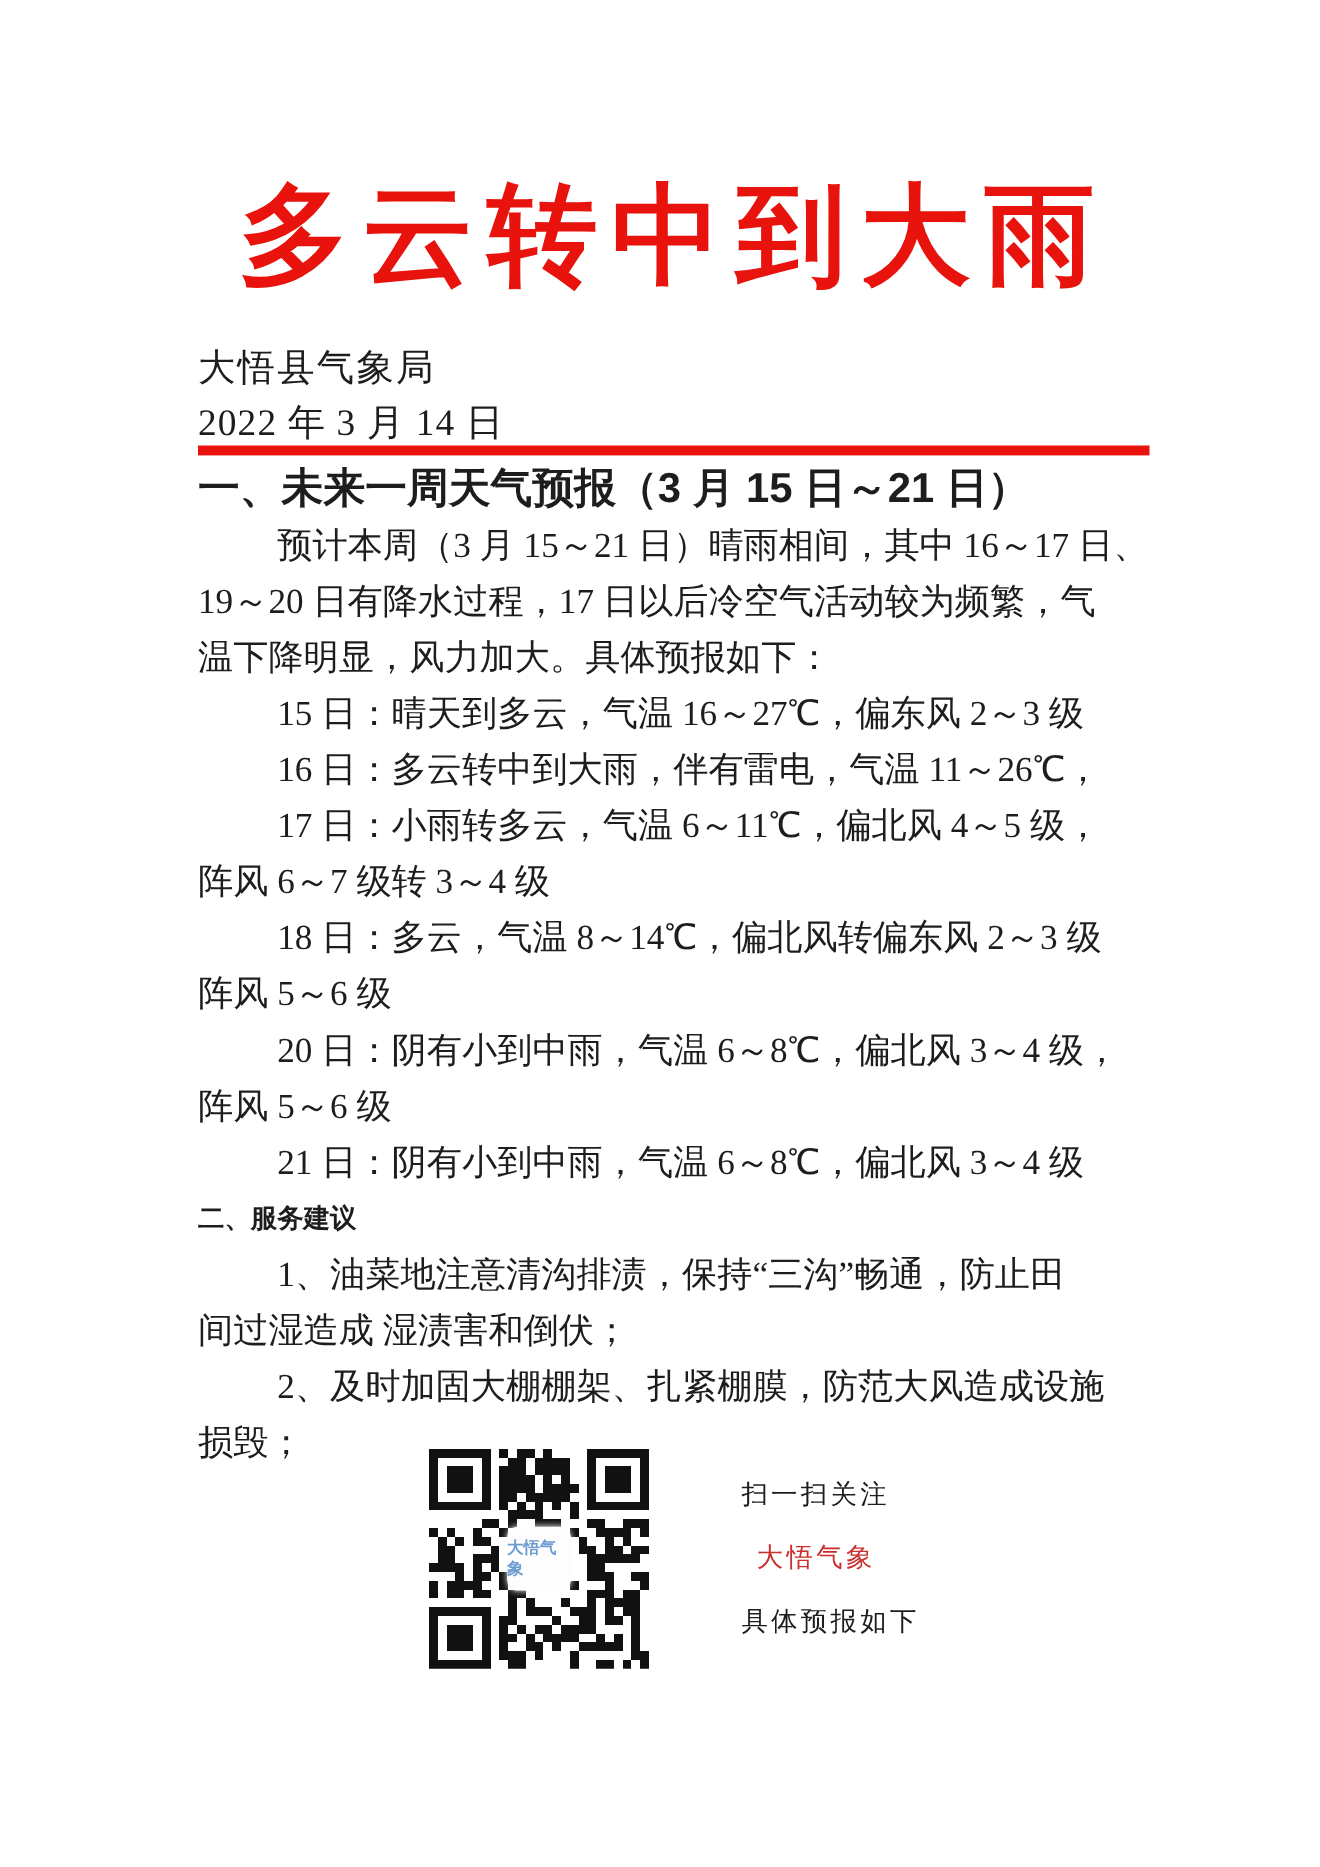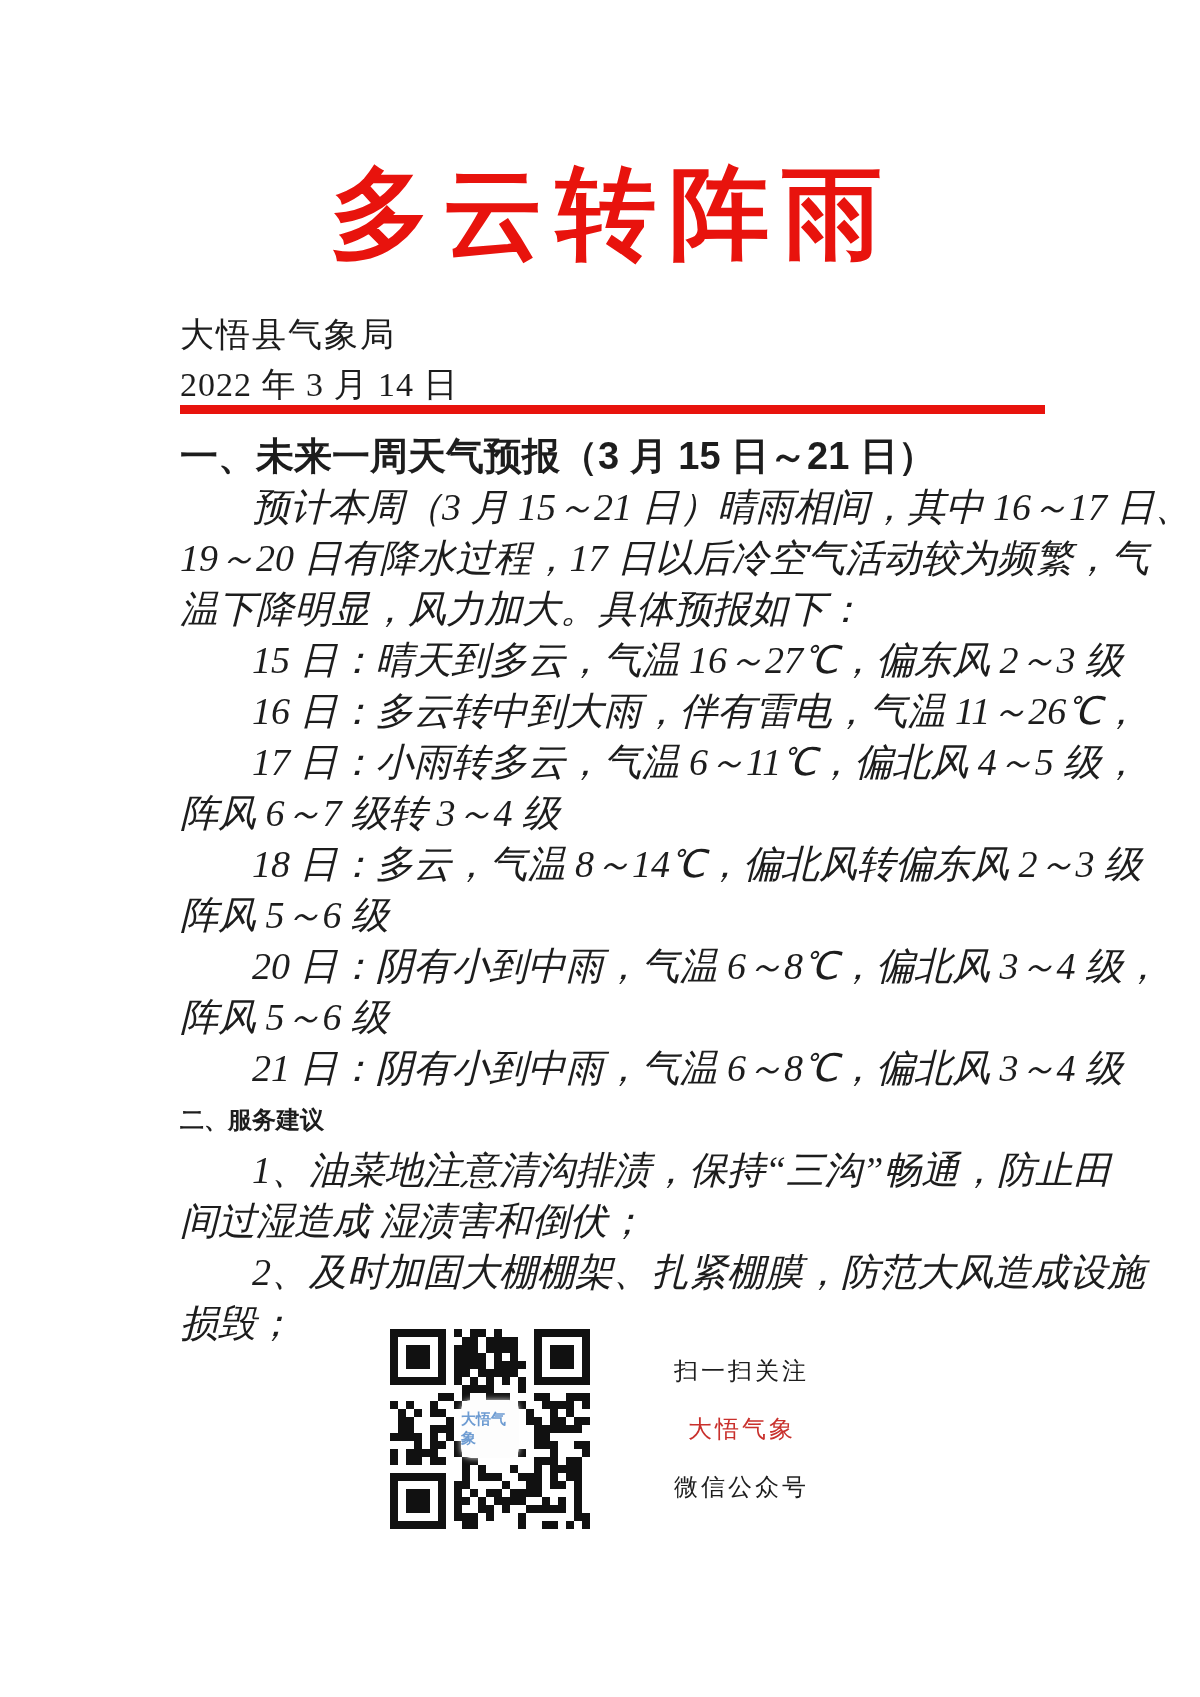--- a/index.html
+++ b/index.html
@@ -11,44 +11,44 @@
     font-size:100px;font-weight:bold;color:#e8130d;letter-spacing:0.13em;
     font-family:"Liberation Serif", serif;white-space:nowrap;}
 
   .meta-row{margin-top:30px;height:50px;line-height:50px;display:flex;
     justify-content:space-between;align-items:baseline;font-size:34px;flex-direction:column;}
   .agency{letter-spacing:2px;}
   .issue-date{letter-spacing:1px;padding-right:22px;text-align:center;}
 
   .divider{margin-top:45px;height:9px;background:#e8130d;}
 
-  .h1{margin-top:16px;height:52px;line-height:52px;font-size:38px;font-weight:bold;
+  .h1{margin-top:4px;height:52px;line-height:52px;font-size:38px;font-weight:bold;
       font-family:"Liberation Sans", sans-serif;white-space:nowrap;}
-  .line{height:51px;line-height:51px;font-size:38px;white-space:nowrap;font-style:italic;}
+  .line{height:51px;line-height:51px;font-size:32px;white-space:nowrap;}
   .h2{height:51px;line-height:51px;font-size:24px;font-weight:bold;
       font-family:"Liberation Sans", sans-serif;white-space:nowrap;}
   .ind{padding-left:72px;}
   .ind-sm{padding-left:28px;}
 
   .footer{margin-top:-20px;display:flex;align-items:center;}
   .qr{position:relative;width:200px;height:200px;margin-left:210px;flex:0 0 auto;}
   .qr-logo{position:absolute;left:71px;top:71px;width:58px;height:58px;background:#fdfdfd;
     border-radius:10px;box-shadow:0 0 6px rgba(255,255,255,.9);display:flex;align-items:center;
     justify-content:center;font-size:15px;color:#6e9cd2;font-weight:bold;letter-spacing:0;
     font-family:"Liberation Sans", sans-serif;}
   .qr-text{margin-left:84px;display:flex;flex-direction:column;gap:10px;}
   .qr-text .t{font-size:24px;line-height:48px;white-space:nowrap;letter-spacing:3px;}
   .t-red{color:#c9302c;padding-left:14px;}
 </style>
 </head>
 <body>
 
 <div class="doc">
 
-  <div class="main-title">多云转阵雨</div>
+  <div class="main-title">多云转中到大雨</div>
 
   <div class="meta-row">
     <span class="agency">大悟县气象局</span>
     <span class="issue-date">2022 年 3 月 14 日</span>
   </div>
 
   <div class="divider"></div>
 
   <div class="h1">一、未来一周天气预报（3 月 15 日～21 日）</div>
 
@@ -377,17 +377,17 @@
           <rect x="152" y="192" width="8" height="8" fill="#111"></rect>
           <rect x="160" y="192" width="8" height="8" fill="#111"></rect>
           <rect x="176" y="192" width="8" height="8" fill="#111"></rect>
           <rect x="192" y="192" width="8" height="8" fill="#111"></rect>
         </svg>
       <div class="qr-logo">大悟气象</div>
     </div>
     <div class="qr-text">
       <span class="t">扫一扫关注</span>
       <span class="t t-red">大悟气象</span>
-      <span class="t">微信公众号</span>
+      <span class="t">具体预报如下</span>
     </div>
   </div>
 
 </div>
 
 </body></html>

